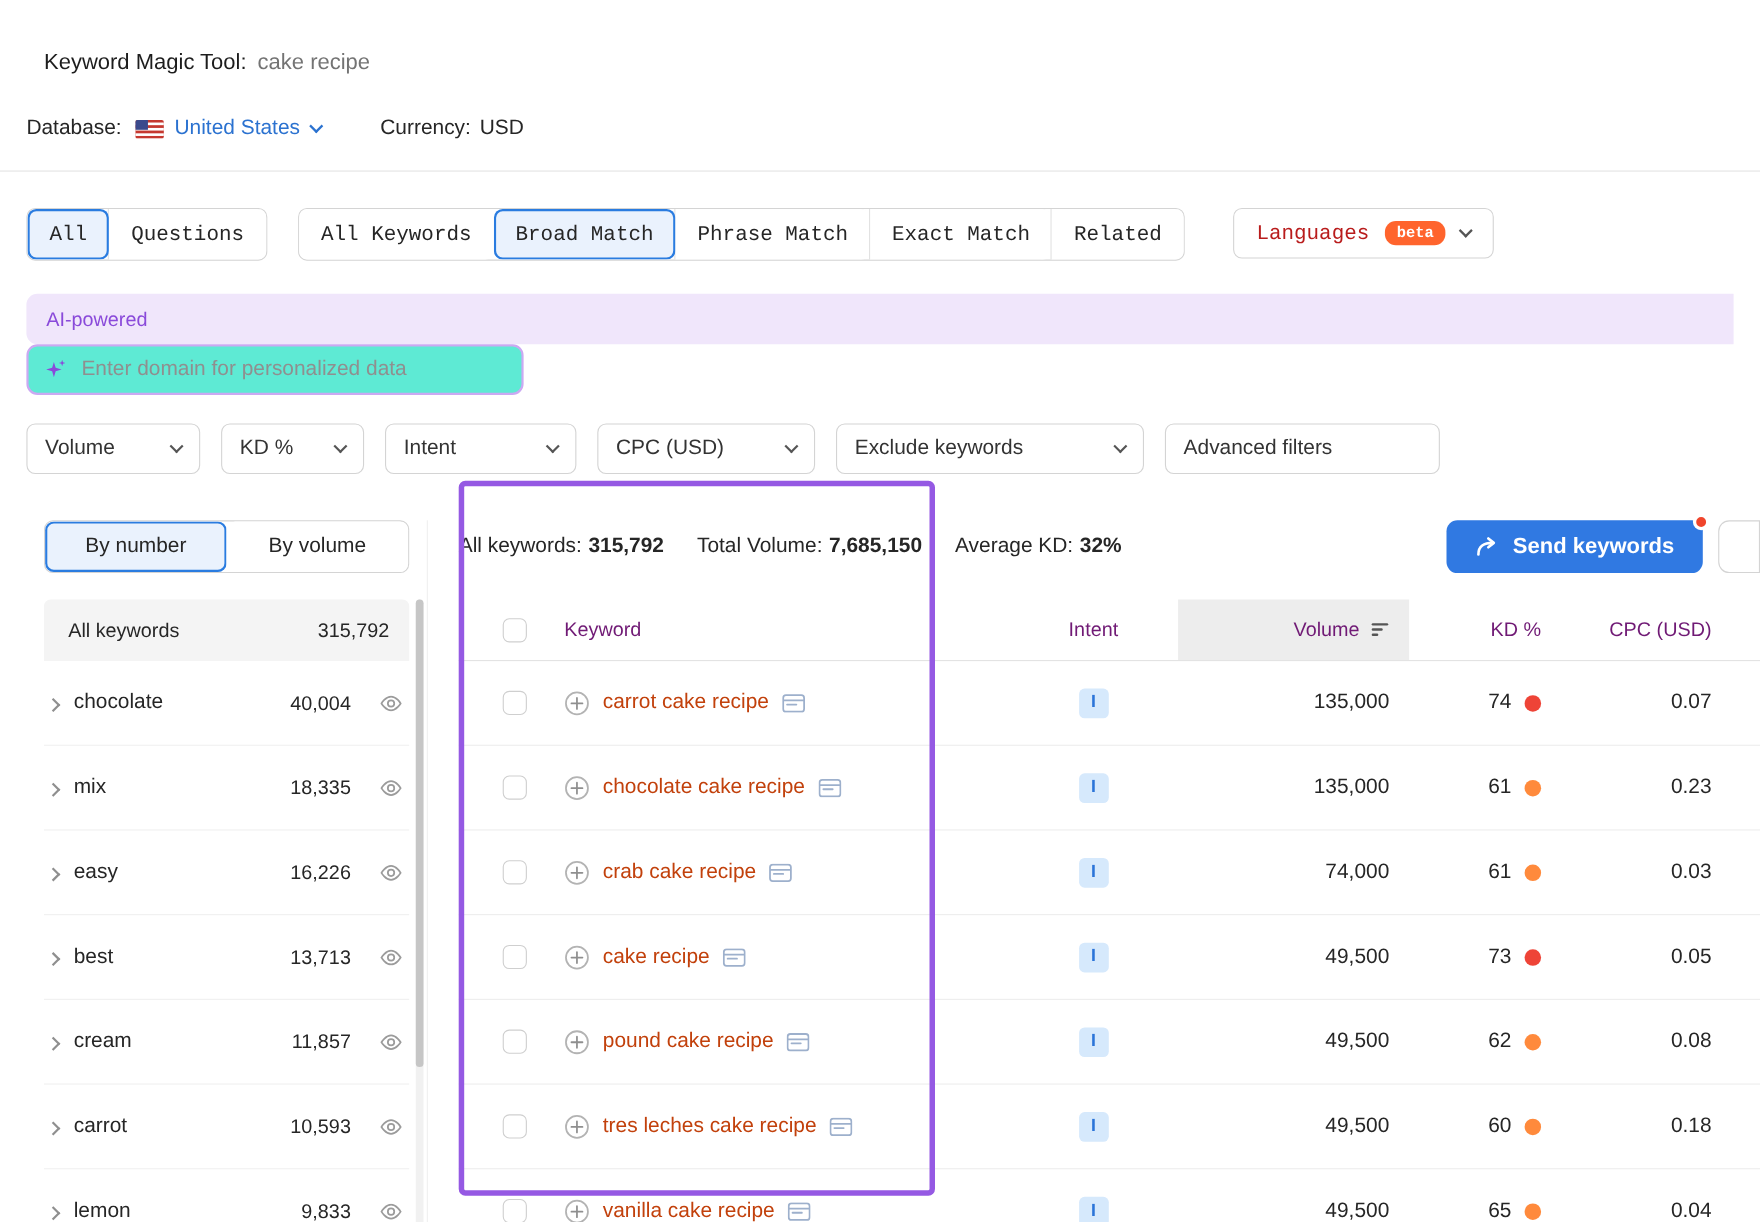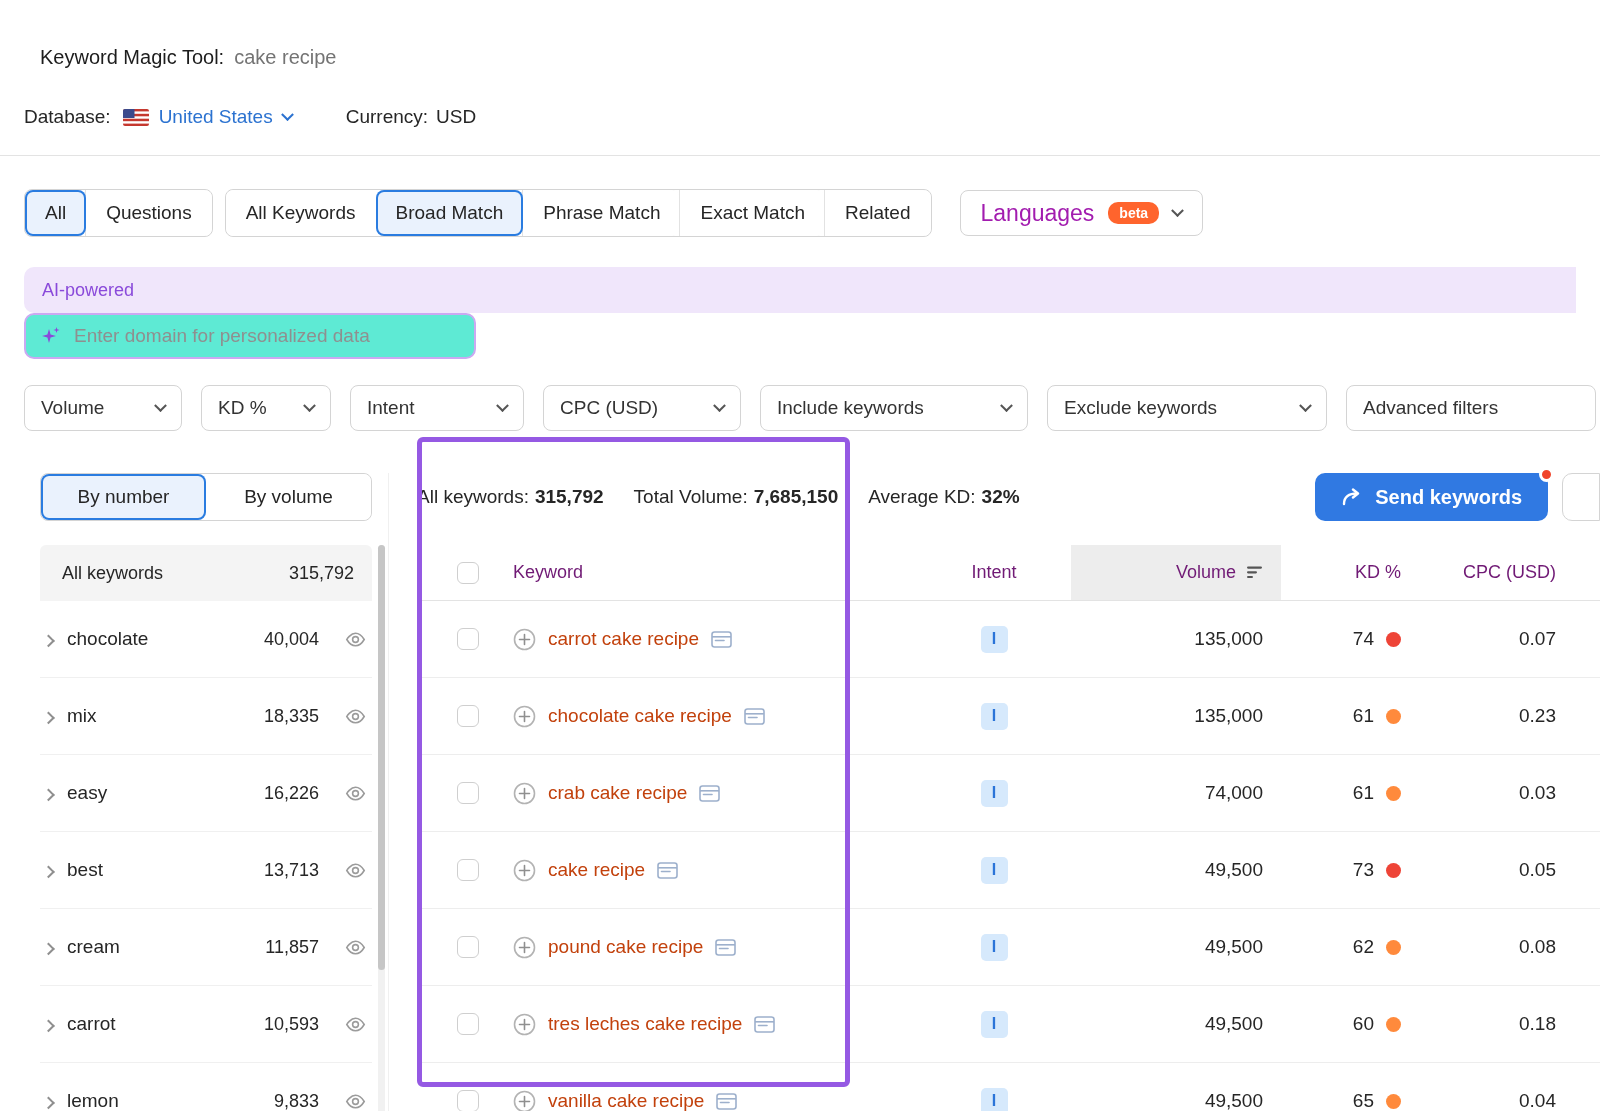--- a/index.html
+++ b/index.html
@@ -24,29 +24,29 @@
   .currency-wrap { margin-left:54px; display:flex; gap:8px; }
   .header-divider { margin-top:27px; border-bottom:1px solid #e3e3e3; }
 
   
   .chev { width:9px; height:9px; border-right:2px solid currentColor; border-bottom:2px solid currentColor;
           transform:rotate(45deg) translate(-2px,-2px); display:inline-block; }
   .chev.dark { color:#555; }
   .chev.right { transform:rotate(-45deg) translate(-1px,1px); color:#8f8f8f; }
 
   
-  .tabs-row { display:flex; align-items:center; gap:12px; padding:33px 24px 0; }
+  .tabs-row { display:flex; gap:28px; padding:33px 24px 0;font-family:Liberation Mono, monospace; }
   .tab-group { display:flex; border:1px solid #d4d4d4; border-radius:8px; background:#fff; }
   .tab { border:none; background:#fff; height:46px; padding:0 20px; font-size:19px; color:#262626;
          display:flex; align-items:center; border-radius:8px; position:relative; }
   .tab + .tab { box-shadow:-1px 0 0 #e2e2e2; border-radius:0 8px 8px 0; }
   .tab.selected { box-shadow: inset 0 0 0 2px #2a7ce0 !important; background:#eaf2fd; border-radius:8px; z-index:1; }
   .languages-btn { margin-left:16px; height:46px; border:1px solid #d4d4d4; border-radius:8px; background:#fff;
                    display:flex; align-items:center; gap:14px; padding:0 20px; }
-  .lang-label { color:#a21caf; font-size:23px; }
+  .lang-label { color:#b91c1c; font-size:19px; }
   .beta-pill { background:#ff642d; color:#fff; font-size:14px; font-weight:700; border-radius:10px; padding:3px 11px; }
 
   
   .ai-row { display:flex; align-items:stretch; padding:30px 24px 0;flex-direction:column; }
   .ai-badge { background:#f0e6fb; color:#8a4ada; font-size:18px; display:flex; align-items:center;
               padding:0 18px; border-radius:10px 0 0 10px; height:46px; }
   .ai-input-wrap { display:flex; align-items:center; gap:10px; height:46px; width:452px;
                    border:2px solid #cba9f2; border-radius:10px; background:#5eead4; padding:0 14px; }
   .ai-input { border:none; outline:none; flex:1; font-size:19px; color:#333; background:transparent;
               font-family:inherit; }
@@ -212,24 +212,20 @@
       <button class="filter-btn w-intent">
         <span>Intent</span>
         <span class="chev dark"></span>
       </button>
 
       <button class="filter-btn w-cpc">
         <span>CPC (USD)</span>
         <span class="chev dark"></span>
       </button>
 
-      <button class="filter-btn w-include">
-        <span>Include keywords</span>
-        <span class="chev dark"></span>
-      </button>
 
       <button class="filter-btn w-exclude">
         <span>Exclude keywords</span>
         <span class="chev dark"></span>
       </button>
 
       <button class="filter-btn w-advanced no-chev">
         <span>Advanced filters</span>
 
       </button>

